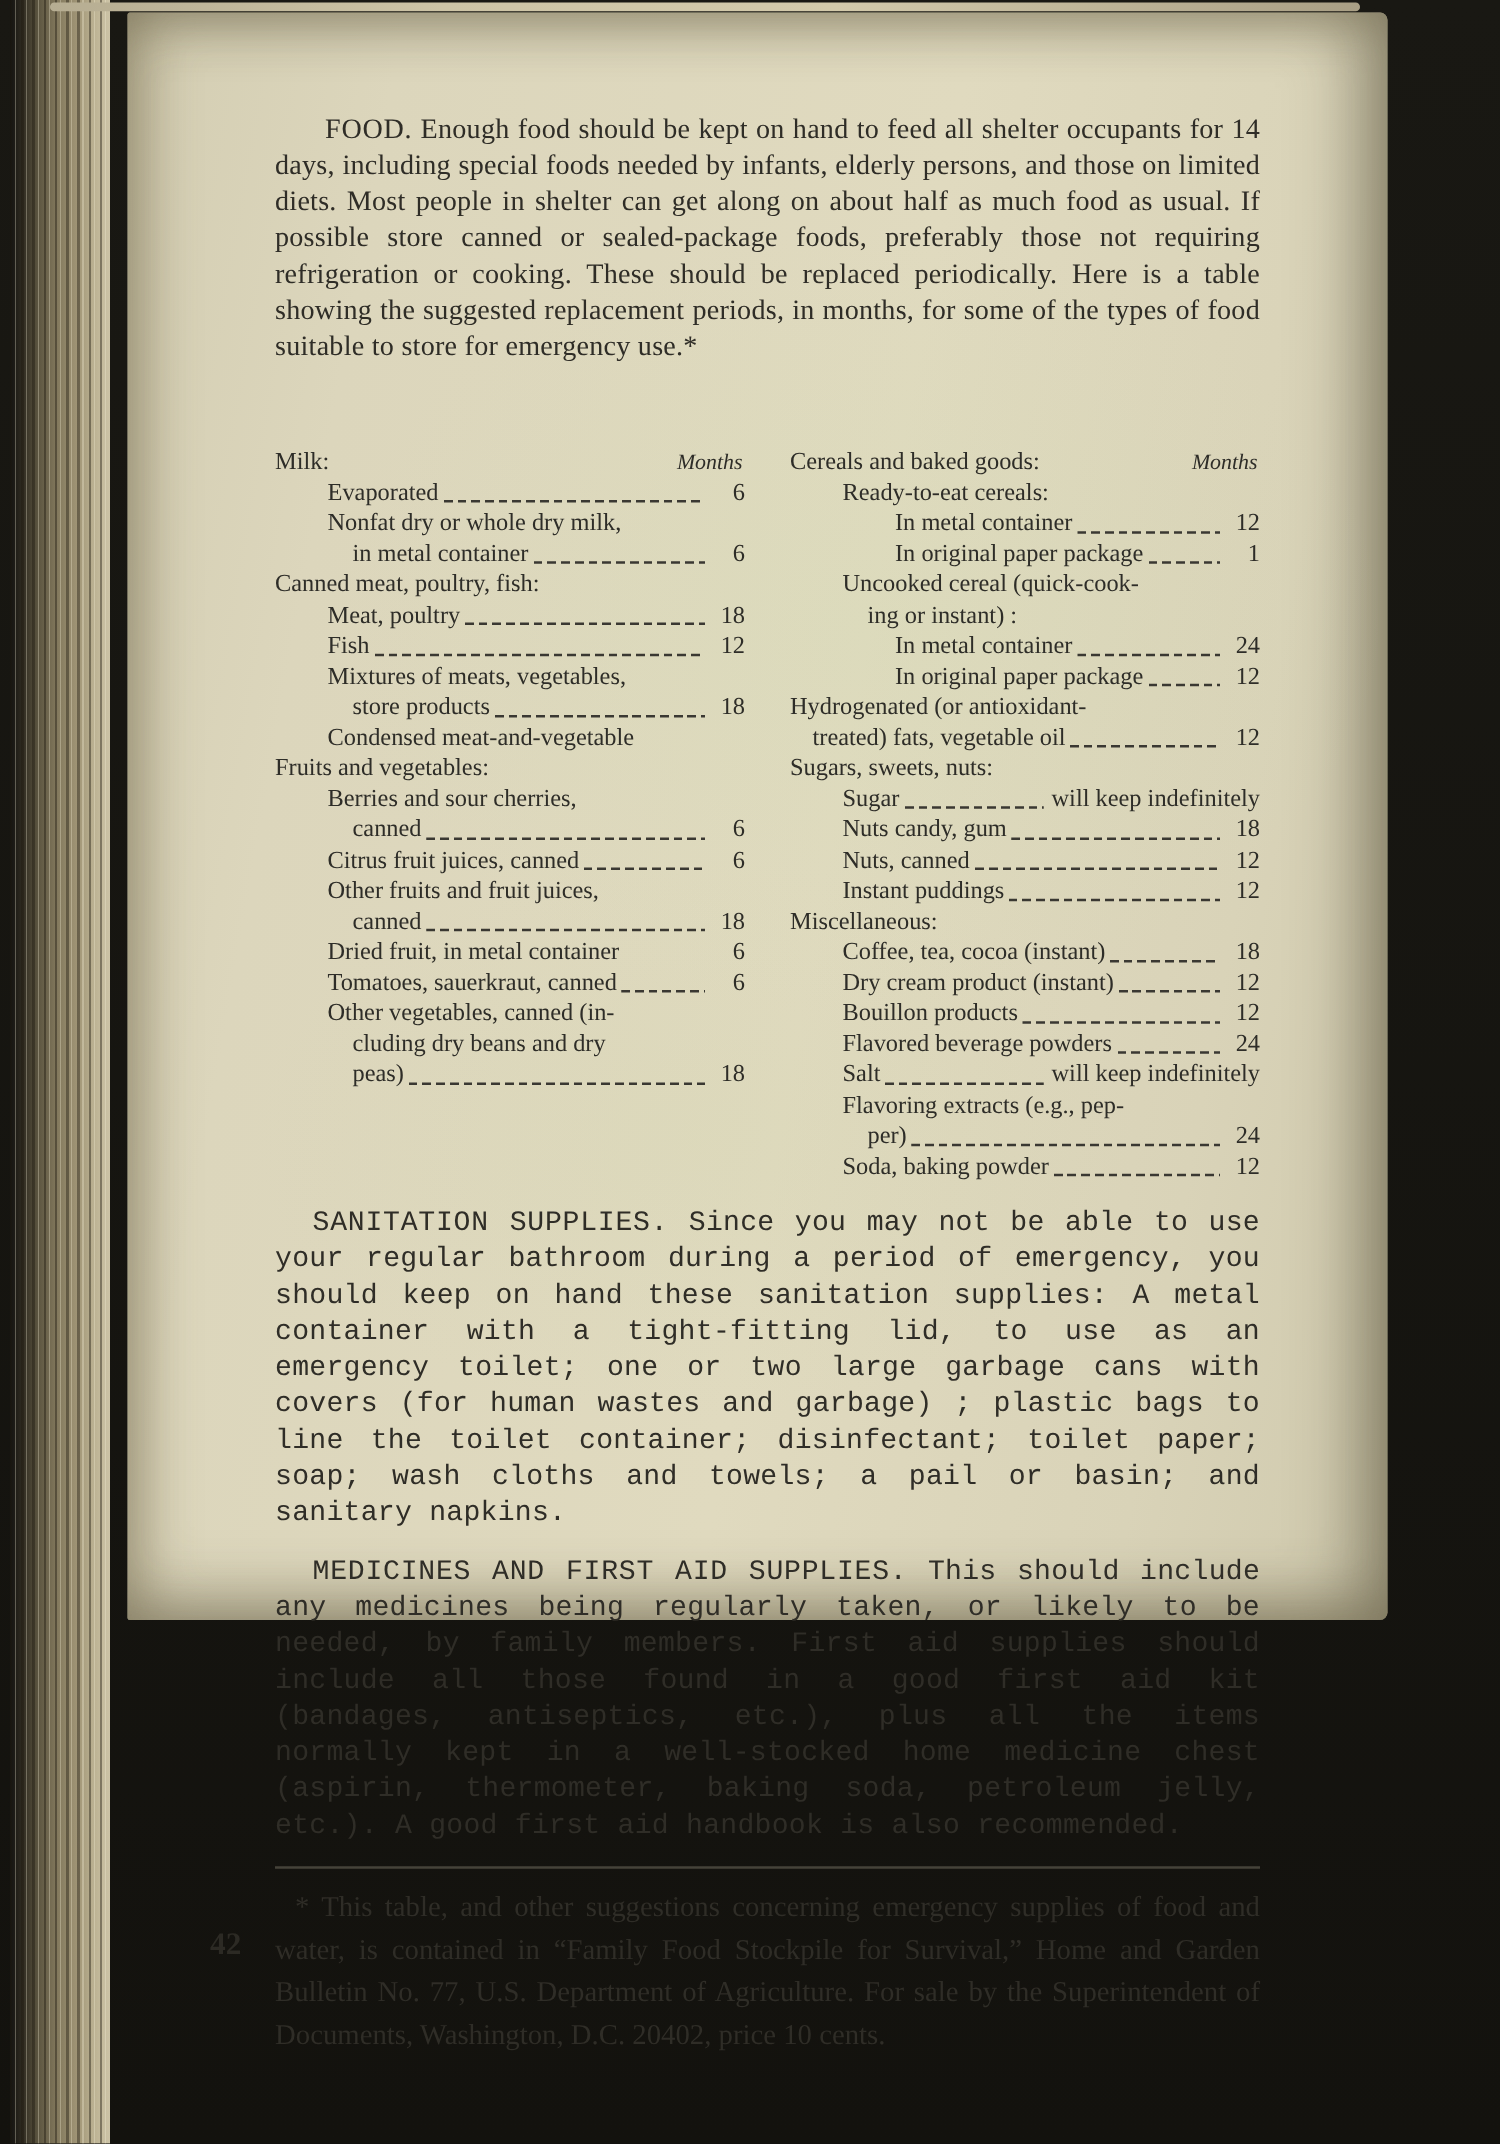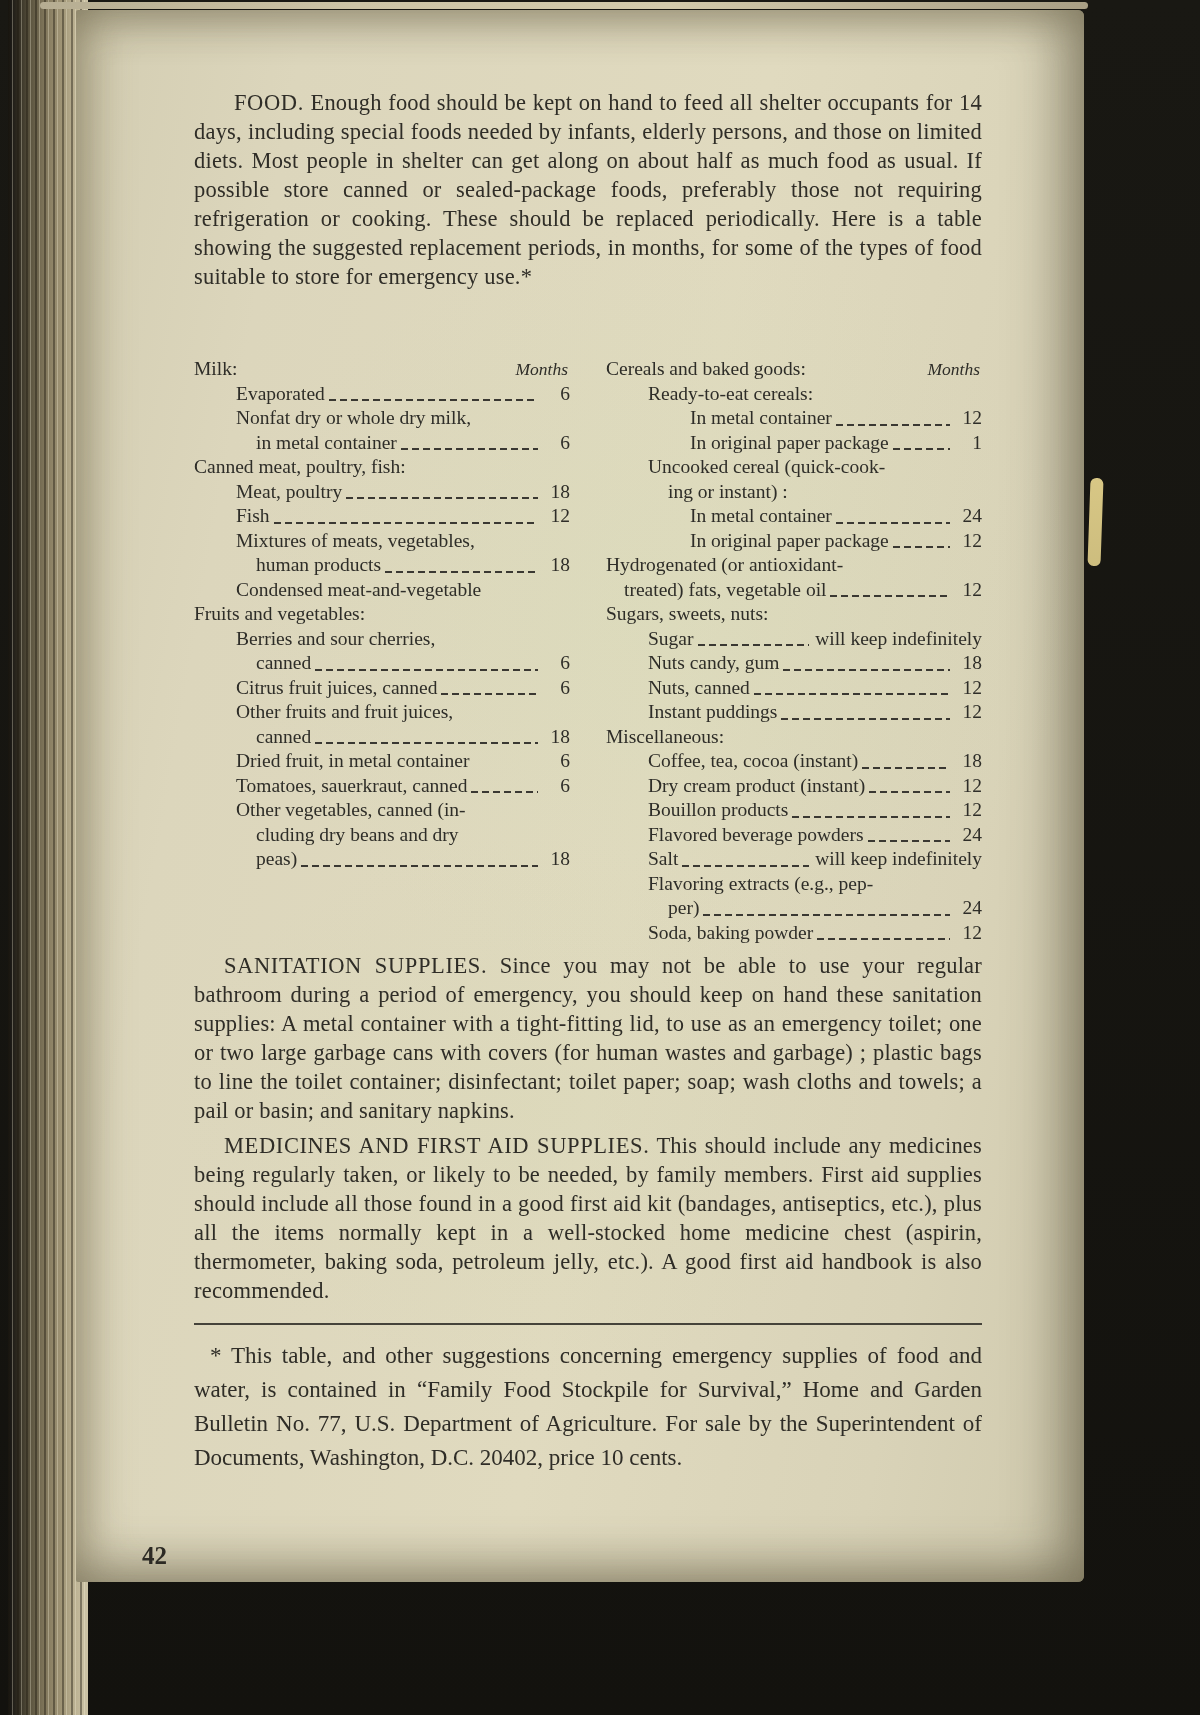--- a/index.html
+++ b/index.html
@@ -16,42 +16,42 @@
   }
   .top-edge {
     position:absolute; left:40px; top:2px; width:1048px; height:7px; border-radius:4px;
     background:linear-gradient(90deg,#b6ad92,#cdc4a6 30%,#d3caab 60%,#a99f85);
   }
   .right-sliver {
     position:absolute; left:1089px; top:478px; width:13px; height:88px; border-radius:6px;
     background:linear-gradient(to bottom,#d8c785,#cdbd7e); transform:rotate(2deg);
   }
   .page {
-    position:absolute; left:76px; top:10px; width:1008px; height:1572px;
+    position:absolute; left:102px; top:10px; width:1008px; height:1286px;
     background:linear-gradient(100deg,#d3cdb2 0%,#dcd6bc 18%,#e0dabf 55%,#d9d3b8 82%,#cfc9ad 100%);
     box-shadow: inset -30px 0 50px rgba(70,62,42,.35),
                 inset 20px 0 40px rgba(110,100,70,.28),
                 inset 0 -25px 45px rgba(90,82,58,.25),
                 inset 0 18px 35px rgba(120,110,80,.20);
     border-radius:2px 6px 6px 2px;
   }
   .page::before {
     content:""; position:absolute; inset:0; pointer-events:none;
     background:
       radial-gradient(ellipse 60% 35% at 58% 38%, rgba(210,220,180,.28), rgba(210,220,180,0) 70%),
       radial-gradient(ellipse 50% 25% at 45% 70%, rgba(205,212,170,.18), rgba(205,212,170,0) 70%);
   }
   .content { position:absolute; left:118px; top:78px; width:788px; color:#2f2d27; }
 
   .para {
     margin:0; font-size:22.5px; line-height:29px; text-align:justify;
     text-indent:40px; letter-spacing:.2px;
   }
   .para .lead { letter-spacing:.6px; }
-  .sanitation, .medicines { margin-top:6px; text-indent:30px; }
+  .sanitation, .medicines { margin-top:18px; text-indent:30px;font-family:Liberation Mono, monospace; }
 
   .table-wrap { display:flex; gap:36px; margin-top:18px; }
   .tcol { width:384px; }
   .trow { display:flex; align-items:baseline; font-size:19.5px; line-height:24.5px; color:#2e2d28; }
   .tlabel { white-space:nowrap; }
   .ind0 { padding-left:0; }
   .ind1 { padding-left:18px; }
   .ind2 { padding-left:42px; }
   .ind3 { padding-left:62px; }
   .ind4 { padding-left:84px; }
@@ -112,21 +112,21 @@
             </div>
             <div class="trow ind2">
               <span class="tlabel">Fish</span>
               <span class="leader"></span>
               <span class="tvalue">12</span>
             </div>
             <div class="trow ind2">
               <span class="tlabel">Mixtures of meats, vegetables,</span>
             </div>
             <div class="trow ind3">
-              <span class="tlabel">human products</span>
+              <span class="tlabel">store products</span>
               <span class="leader"></span>
               <span class="tvalue">18</span>
             </div>
             <div class="trow ind2">
               <span class="tlabel">Condensed meat-and-vegetable</span>
             </div>
             <div class="trow ind0">
               <span class="tlabel">Fruits and vegetables:</span>
             </div>
             <div class="trow ind2">

